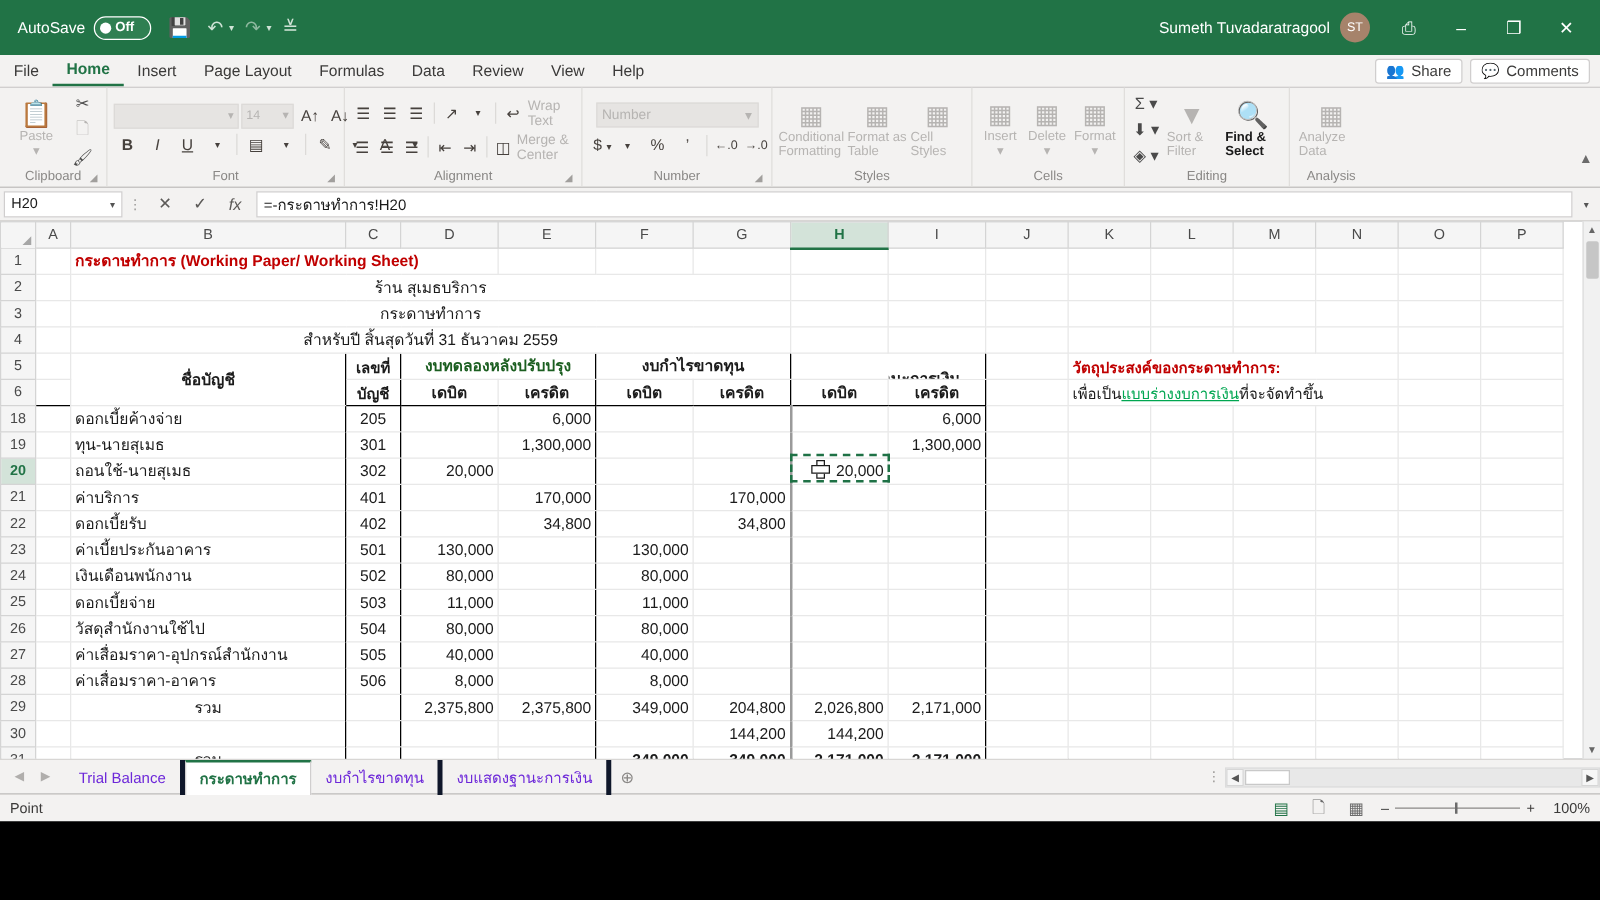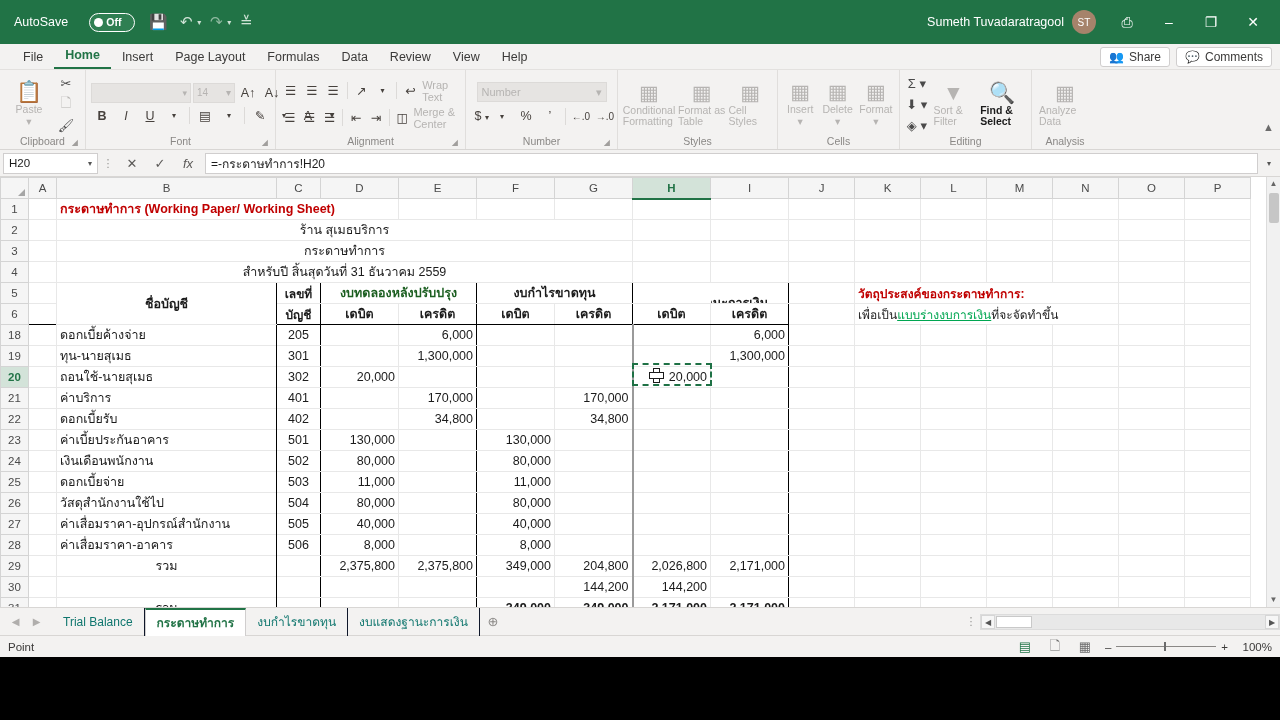--- a/index.html
+++ b/index.html
@@ -1,21 +1,21 @@
 <!DOCTYPE html>
 <html><head>
 <meta charset="utf-8">
 <style>
   * { box-sizing: border-box; margin:0; padding:0; }
   html,body { width:1280px; height:720px; overflow:hidden; background:#000; }
   body { font-family:"Liberation Sans","DejaVu Sans",sans-serif; font-size:12px; color:#1b1b1b; }
 
   
   .titlebar{ height:44px; background:#217346; display:flex; align-items:center; padding:0 6px; color:#fff; }
-  .autosave-wrap{ display:flex; align-items:center; gap:21px; margin-left:8px; }
+  .autosave-wrap{ display:flex; align-items:center; gap:7px; margin-left:8px; }
   .autosave-lbl{ font-size:12.5px; color:#fff; }
   .toggle{ width:46px; height:19px; border-radius:10px; border:1.3px solid #ffffff; background:#2f7f52;
            display:flex; align-items:center; gap:3px; padding:0 4px; }
   .toggle .knob{ width:9px; height:9px; border-radius:50%; background:#fff; }
   .toggle .offtxt{ font-size:10.5px; color:#fff; font-weight:bold; }
   .qat{ display:flex; align-items:center; gap:2px; margin-left:10px; }
   .qat .qbtn{ width:26px; height:26px; display:flex; align-items:center; justify-content:center;
               color:#cfe3d6; font-size:15px; }
   .qat .qbtn.dim{ color:#8fb9a0; }
   .qat .caretsm{ font-size:8px; color:#cfe3d6; margin-left:-4px; }
@@ -25,21 +25,21 @@
               display:flex; align-items:center; padding:0 8px; gap:7px; }
   .searchbox .ph{ color:#d7e8de; font-size:12px; }
   .usrname{ margin-left:auto; font-size:12.5px; color:#fff; white-space:nowrap; }
   .avatar{ width:24px; height:24px; border-radius:50%; background:#a6836b; color:#fff; font-size:10px;
            display:flex; align-items:center; justify-content:center; margin-left:8px; font-weight:normal; }
   .wbtns{ display:flex; align-items:center; margin-left:10px; }
   .wbtn{ width:42px; height:32px; display:flex; align-items:center; justify-content:center;
          color:#fff; font-size:14px; }
 
   
-  .ribtabs{ height:26px; background:#f3f2f1; display:flex; align-items:flex-end; padding-left:12px;
+  .ribtabs{ height:26px; background:#f3f2f1; display:flex; align-items:flex-end; padding-left:0;
             border-bottom:1px solid #e3e1df; position:relative; }
   .rtab{ padding:3px 11px 5px; font-size:12.5px; color:#3b3a39; }
   .rtab.active{ color:#217346; font-weight:bold; border-bottom:2.5px solid #217346; }
   .ribtabs .right{ margin-left:auto; display:flex; align-items:center; gap:6px; padding-right:8px; padding-bottom:2px;}
   .ribchip{ display:flex; align-items:center; gap:5px; font-size:12px; color:#3b3a39;
             border:1px solid #d0cece; border-radius:3px; padding:2px 8px; background:#fff;}
 
   
   .ribbon{ height:80px; background:#f3f2f1; display:flex; border-bottom:1px solid #d8d6d4; position:relative;}
   .grp{ display:flex; flex-direction:column; justify-content:space-between; padding:3px 5px 0;
@@ -124,22 +124,22 @@
 
   .vscroll{ position:absolute; right:0; top:0; width:14px; height:430px; background:#f1f1f1;
             border-left:1px solid #dcdcdc; }
   .vscroll .up,.vscroll .dn{ height:14px; text-align:center; font-size:8px; color:#666; line-height:14px;}
   .vscroll .thumb{ position:absolute; top:16px; left:2px; width:10px; height:30px; background:#c6c6c6; border-radius:2px;}
 
   
   .tabbar{ height:28px; background:#f3f2f1; display:flex; align-items:center; border-top:1px solid #d8d6d4;}
   .navarrows{ display:flex; gap:2px; padding:0 6px; }
   .navarrows span{ width:19px; text-align:center; color:#b0aeac; font-size:10px; }
-  .stab{ height:28px; display:flex; align-items:center; padding:0 11px; font-size:12px; color:#0f766e;
-         border-right:1px solid #0f172a; white-space:nowrap;}
+  .stab{ height:28px; display:flex; align-items:center; padding:0 11px; font-size:12px; color:#6d28d9;
+         border-right:4px solid #0f172a; white-space:nowrap;}
   .stab.active{ background:#fff; color:#217346; font-weight:bold; border-top:2px solid #217346;
                 border-right:1px solid #d0cece; border-left:1px solid #d0cece; }
   .stab.bold{ background:#fff; font-weight:bold; color:#1b1b1b; border-top:2px solid #1b1b1b;
               border-right:1px solid #d0cece; border-left:1px solid #d0cece; }
   .addsheet{ width:26px; text-align:center; color:#8a8886; font-size:13px; }
   .tabright{ margin-left:auto; display:flex; align-items:center; }
   .hdots{ width:18px; text-align:center; color:#9a9896; font-size:11px; }
   .hscroll{ width:300px; height:16px; background:#e8e8e8; display:flex; align-items:center;
             border:1px solid #dcdcdc; }
   .hscroll .ar{ width:14px; text-align:center; font-size:8px; color:#555; background:#f6f6f6;

